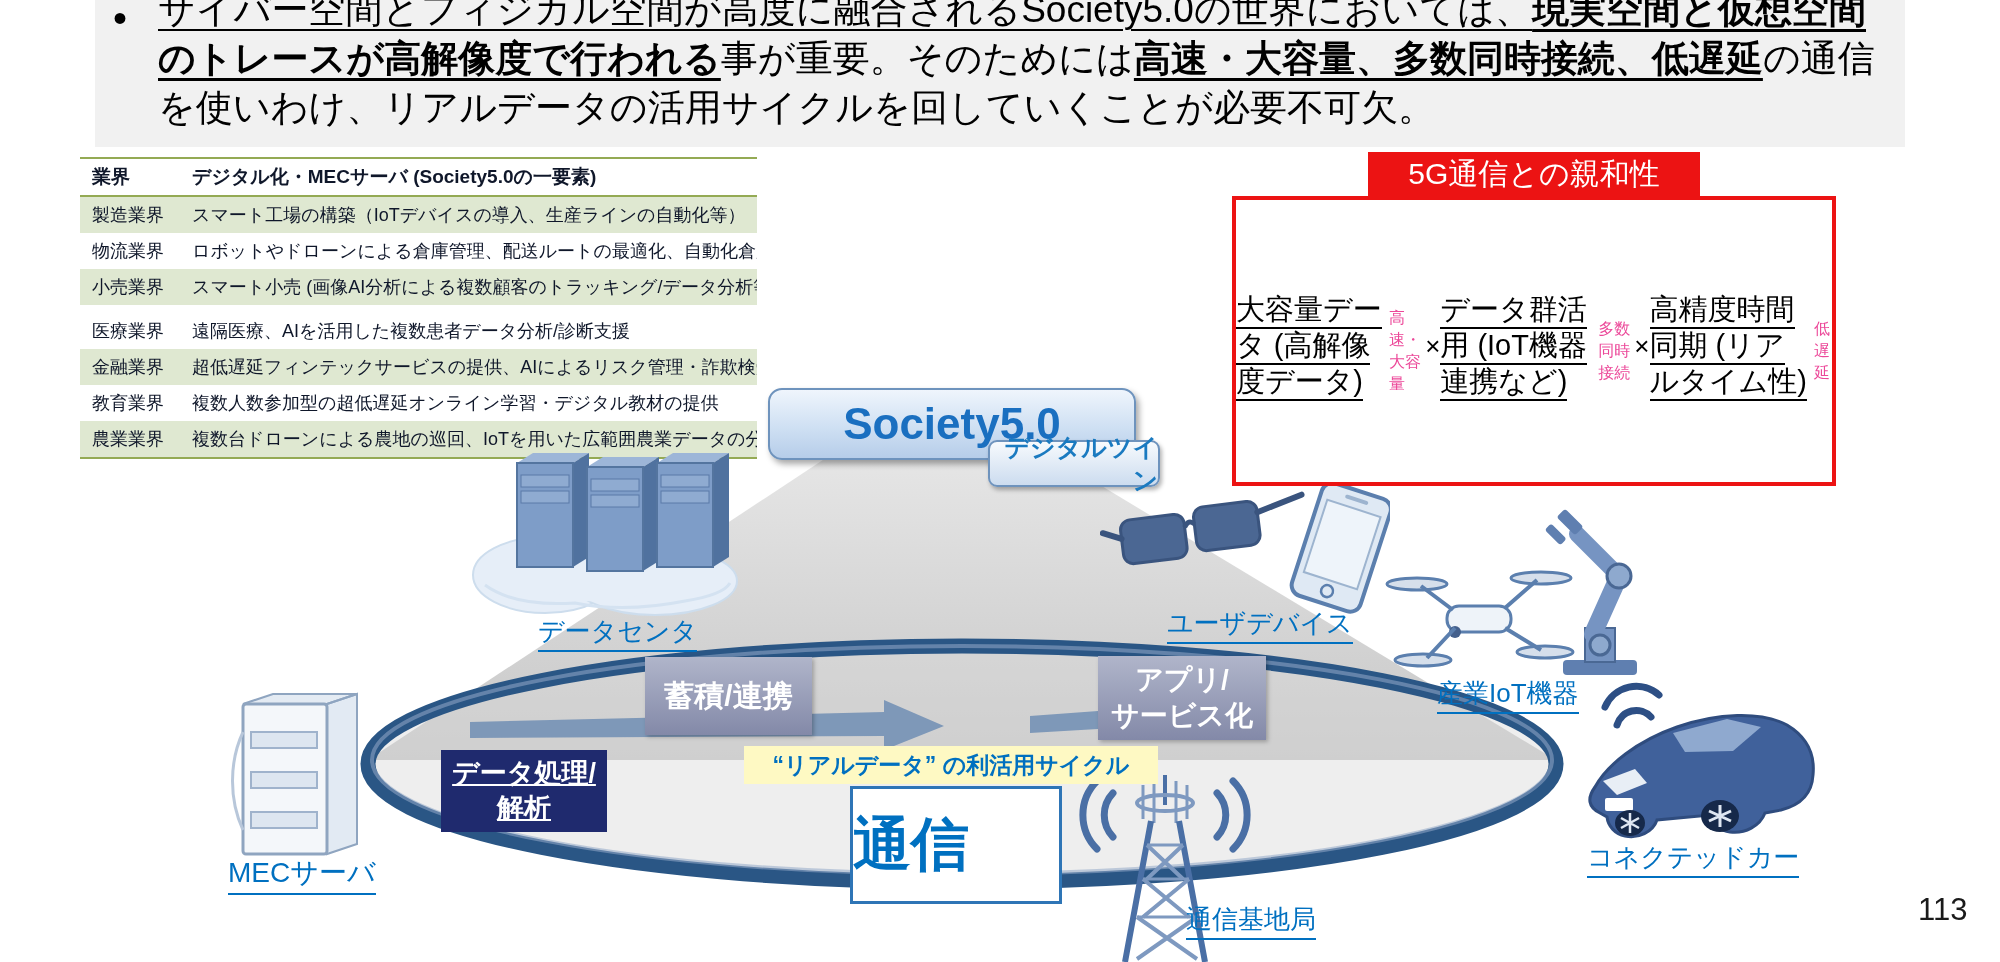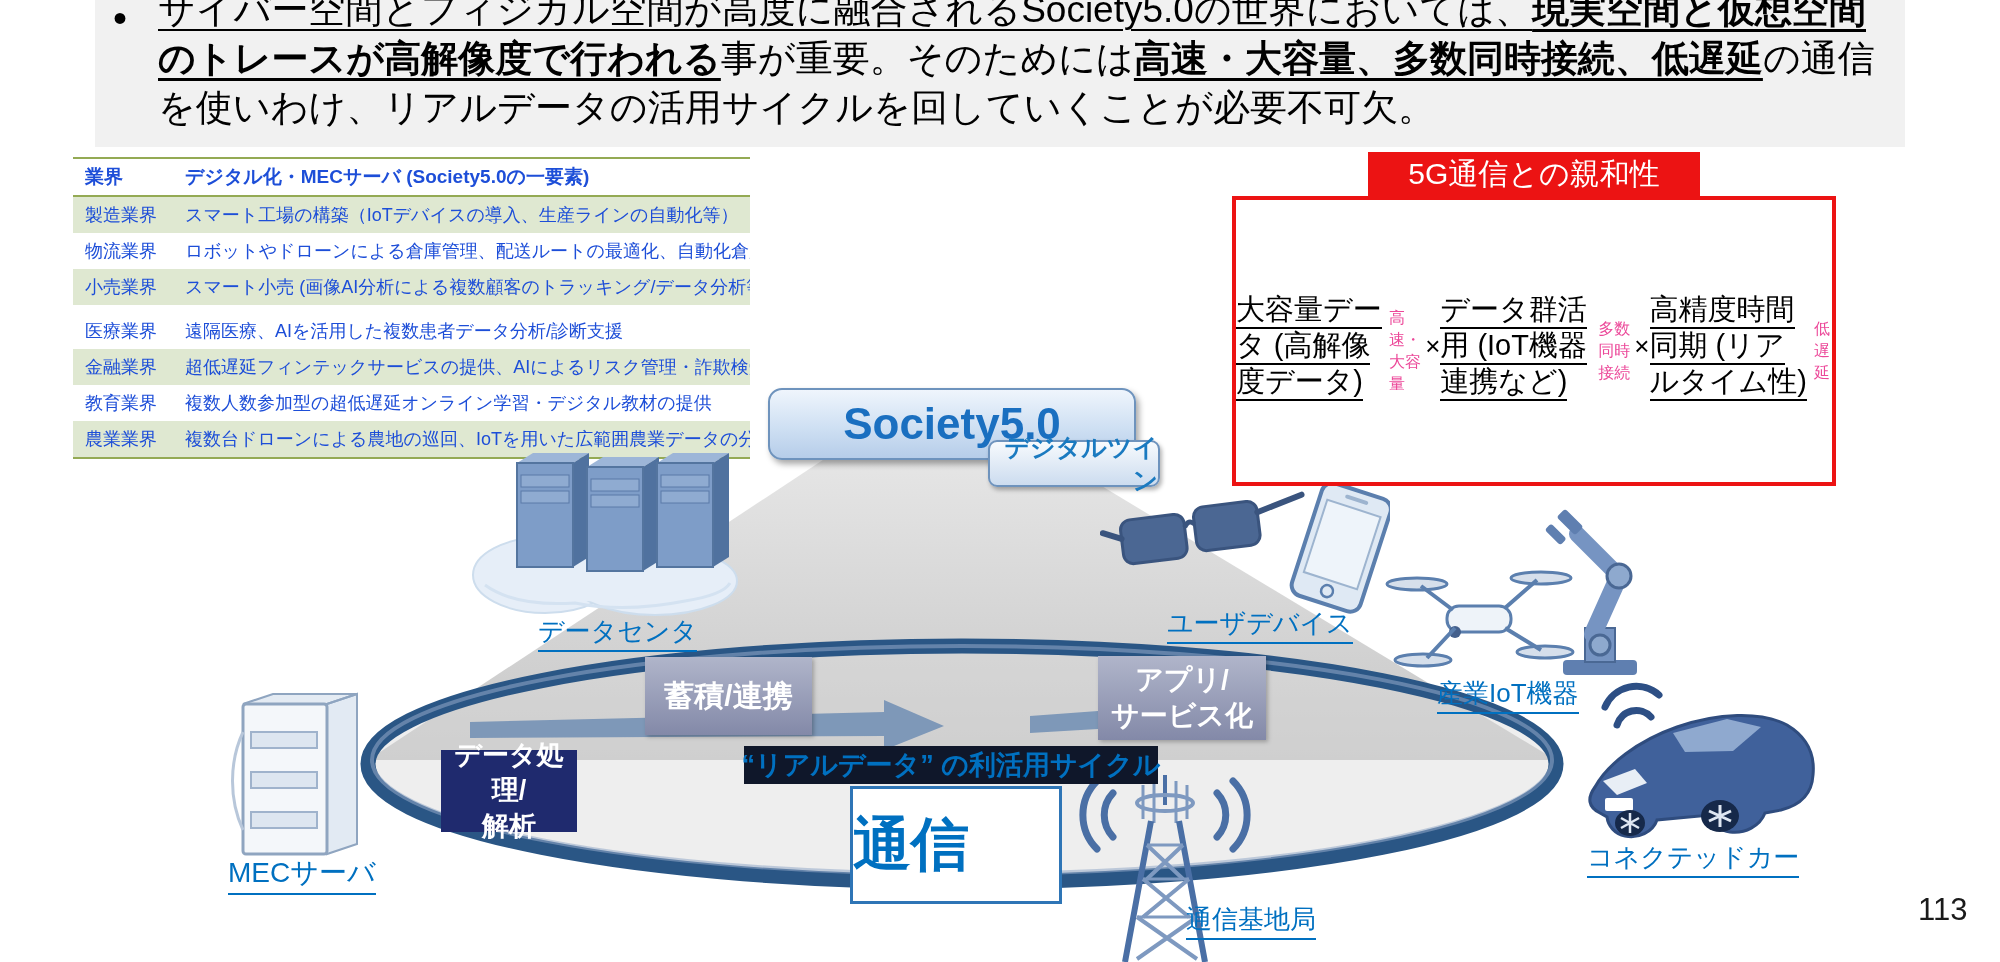--- a/index.html
+++ b/index.html
@@ -8,21 +8,21 @@
   #stage{position:relative;width:2000px;height:962px;background:#ffffff;overflow:hidden;}
 
   
   .intro-block{position:absolute;left:95px;top:0;width:1810px;height:147px;background:#f1f1f1;overflow:hidden;}
   .intro-bullet{position:absolute;left:18px;top:-4px;font-size:40px;color:#000;}
   .intro-text{position:absolute;left:63px;top:-15px;width:1724px;font-size:37px;line-height:49px;color:#000;letter-spacing:0;}
   .seg-u{text-decoration:underline;text-decoration-thickness:2px;text-underline-offset:7px;}
   .seg-bu{font-weight:bold;text-decoration:underline;text-decoration-thickness:3px;text-underline-offset:7px;}
 
   
-  .industry-table{position:absolute;left:73px;top:157px;width:677px;border-top:2px solid #94aa54;font-size:18px;color:#1d4ed8;}
+  .industry-table{position:absolute;left:80px;top:157px;width:677px;border-top:2px solid #94aa54;font-size:18px;color:#0f172a;}
   .tbl-row{display:flex;align-items:center;width:100%;}
   .tbl-header{height:38px;font-weight:bold;font-size:19px;border-bottom:2px solid #94aa54;background:#ffffff;}
   .tbl-body-row{height:36px;}
   .tbl-row .c1{width:112px;padding-left:12px;flex:none;}
   .tbl-row .c2{flex:1;padding-right:4px;white-space:nowrap;overflow:hidden;}
   .row-green{background:#dfe8d1;}
   .row-white{background:#ffffff;}
   .tbl-spacer{height:8px;background:#ffffff;}
   .tbl-bottom{height:0;border-bottom:2px solid #94aa54;}
 
@@ -47,22 +47,22 @@
   .twin-badge span{font-size:25px;font-weight:bold;color:#1a7ac0;text-align:right;}
 
   
   #bg-art{position:absolute;left:0;top:0;z-index:1;}
   .icon{position:absolute;z-index:2;}
   .dlink{position:absolute;z-index:4;color:#0070c0;font-size:26px;white-space:nowrap;border-bottom:2px solid #0070c0;padding-bottom:1px;}
   .proc-box{position:absolute;z-index:3;display:flex;align-items:center;justify-content:center;text-align:center;color:#ffffff;font-weight:bold;}
   .proc-gray{background:linear-gradient(180deg,#b0b5ca 0%,#8389a8 100%);box-shadow:2px 2px 4px rgba(0,0,0,.25);}
   .proc-navy{background:#1f2a6e;}
   .two-line{white-space:pre-line;line-height:1.3;}
-  .cycle-caption{position:absolute;left:744px;top:746px;width:414px;height:38px;background:#0f172a;z-index:3;
-    display:flex;align-items:center;justify-content:center;font-size:27px;font-weight:bold;color:#0070c0;white-space:nowrap;}
+  .cycle-caption{position:absolute;left:744px;top:746px;width:414px;height:38px;background:#fef9c3;z-index:3;
+    display:flex;align-items:center;justify-content:center;font-size:23px;font-weight:bold;color:#0070c0;white-space:nowrap;}
   .comm-box{position:absolute;left:850px;top:786px;width:212px;height:118px;background:#ffffff;border:3px solid #2e75b6;z-index:3;
     display:flex;align-items:center;}
   .comm-box span{font-size:58px;font-weight:bold;color:#0070c0;}
   .page-number{position:absolute;left:1918px;top:892px;font-size:31px;color:#1a1a1a;z-index:6;}
 </style>
 </head>
 <body>
 
 <div id="stage">
 
@@ -251,21 +251,21 @@
   <div class="dlink" style="left:538px;top:614px;">データセンタ</div>
   <div class="dlink" style="left:1167px;top:606px;">ユーザデバイス</div>
   <div class="dlink" style="left:1437px;top:676px;">産業IoT機器</div>
   <div class="dlink" style="left:228px;top:854px;font-size:28px;">MECサーバ</div>
   <div class="dlink" style="left:1186px;top:902px;">通信基地局</div>
   <div class="dlink" style="left:1587px;top:840px;">コネクテッドカー</div>
 
   <div class="proc-box proc-gray" style="left:645px;top:657px;width:167px;height:78px;font-size:30px;">蓄積/連携</div>
   <div class="proc-box proc-gray two-line" style="left:1098px;top:656px;width:168px;height:84px;font-size:28px;">アプリ/
 サービス化</div>
-  <div class="proc-box proc-navy two-line" style="left:441px;top:750px;width:136px;height:82px;font-size:27px;">データ処理/
+  <div class="proc-box proc-navy two-line" style="left:441px;top:750px;width:166px;height:82px;font-size:27px;text-decoration:underline;">データ処理/
 解析</div>
 
   <div class="cycle-caption">“リアルデータ” の利活用サイクル</div>
   <div class="comm-box">
       <span>通信</span>
     </div>
 
   <div class="page-number">113</div>
 
 </div>

